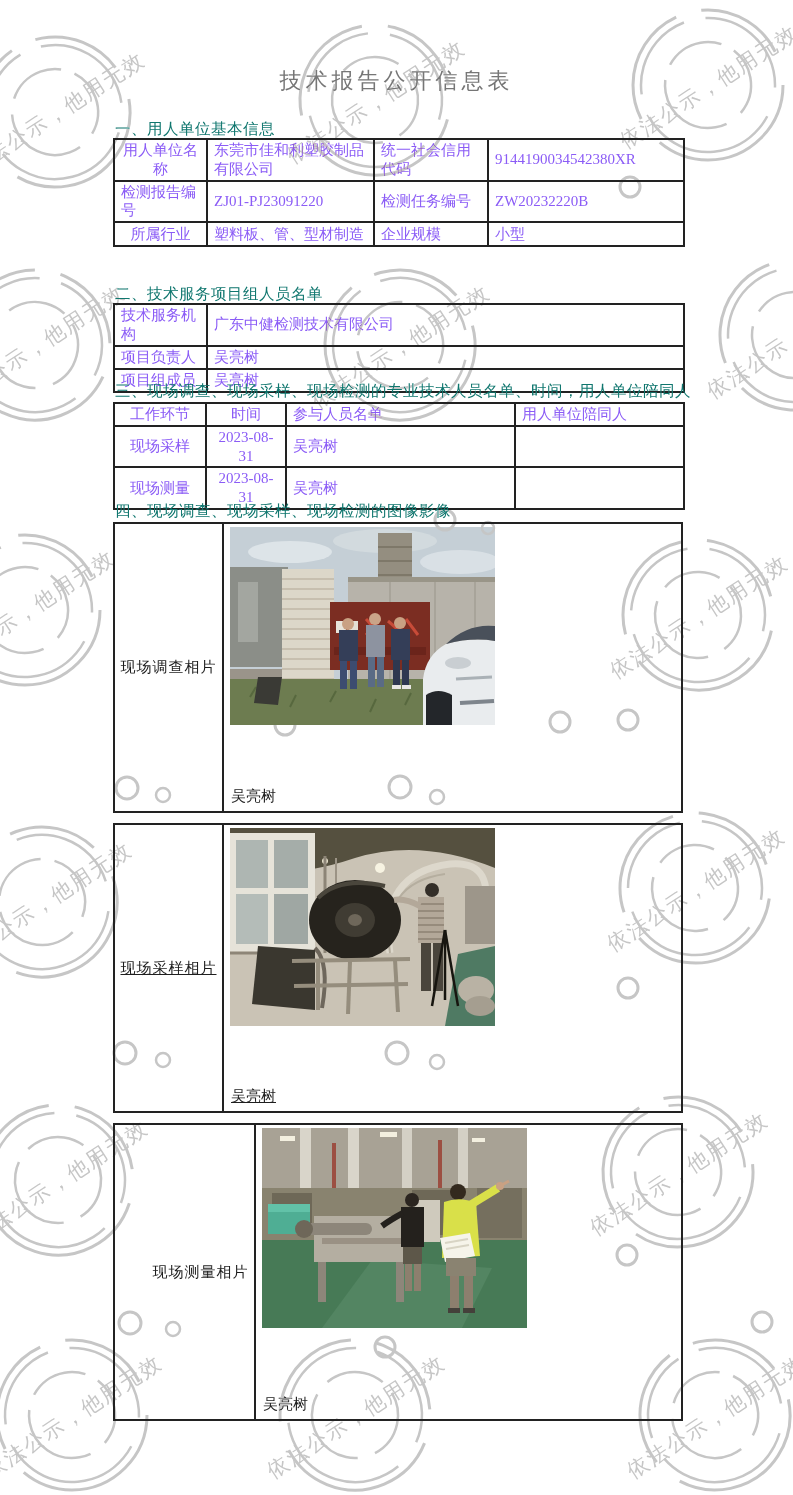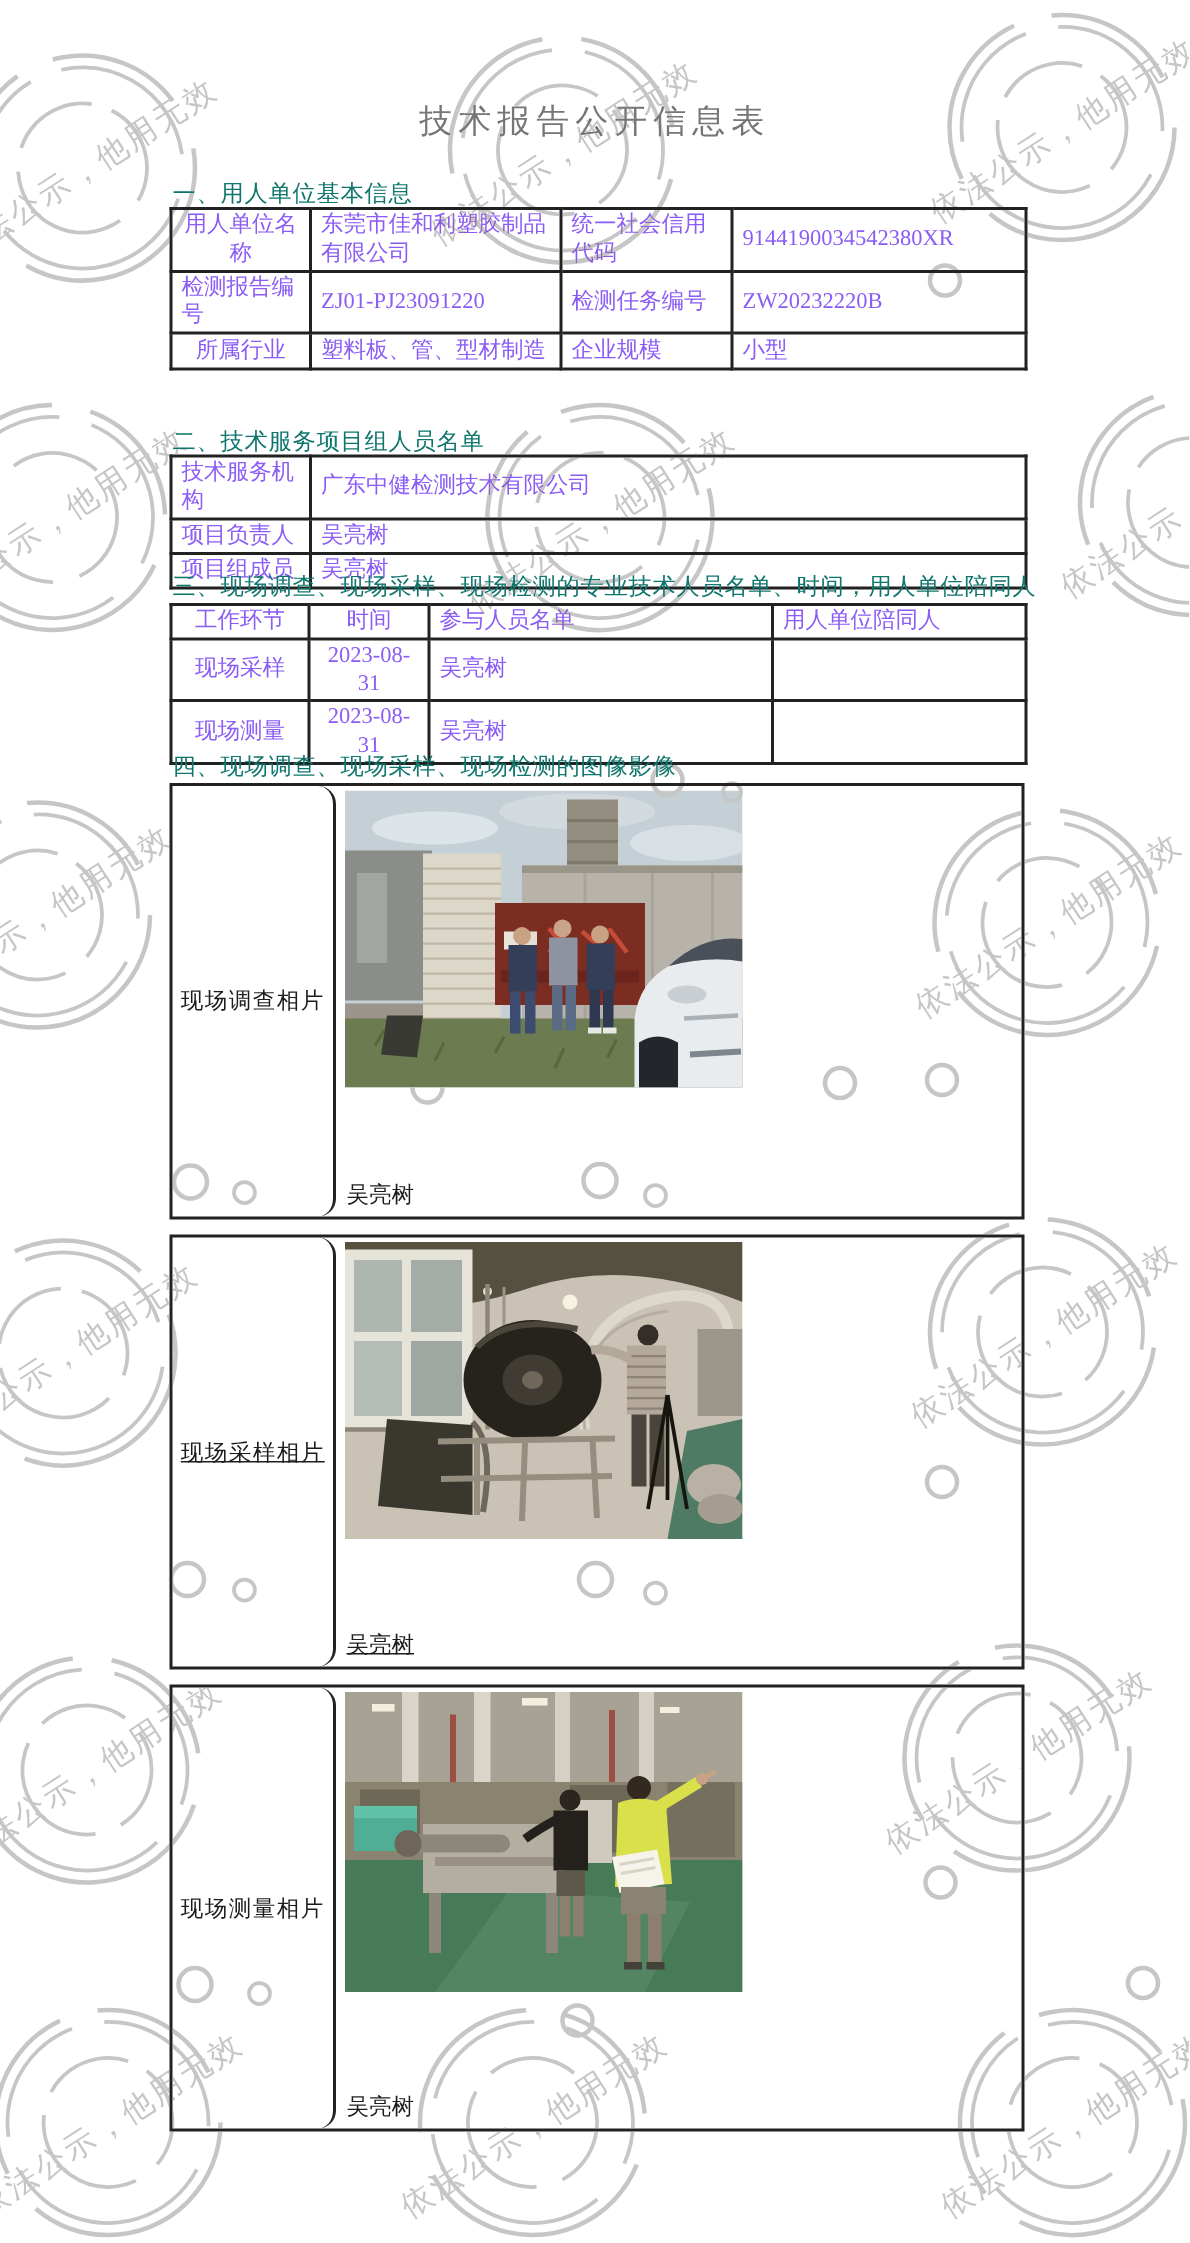--- a/index.html
+++ b/index.html
@@ -42,21 +42,20 @@
     border:2px solid #222222;
     box-sizing:border-box;
     display:flex;
   }
   .plabel{
     width:107px;flex:0 0 107px;
     border-right:2px solid #222222;
     display:flex;align-items:center;justify-content:center;
     font-size:15px;color:#1c1c1c;
     letter-spacing:1px;
-    border-radius:12px;
   }
   .pcell{
     flex:1;display:flex;flex-direction:column;
     padding:3px 0 0 6px;box-sizing:border-box;
   }
   .photo{display:block;}
   .pcaption{
     margin-top:auto;
     font-size:15px;color:#1c1c1c;
     padding:0 0 5px 1px;
@@ -295,21 +294,21 @@
         <g stroke="#17150f" stroke-width="2.5">
           <line x1="215" y1="102" x2="202" y2="178"></line>
           <line x1="215" y1="102" x2="228" y2="178"></line>
           <line x1="215" y1="102" x2="215" y2="172"></line>
         </g>
       </svg>
       <div class="pcaption">吴亮树</div>
     </div>
   </div>
 
-  <div class="pbox" style="top:1123px;height:298px;">
+  <div class="pbox" style="top:1123px;height:298px;padding-left:32px;">
     <div class="plabel">现场测量相片</div>
     <div class="pcell">
       <svg class="photo" width="265" height="200" viewBox="0 0 265 200">
         <rect width="265" height="200" fill="#a8a295"></rect>
         <rect x="38" y="0" width="11" height="78" fill="#d9d5ca"></rect>
         <rect x="86" y="0" width="11" height="75" fill="#d9d5ca"></rect>
         <rect x="140" y="0" width="10" height="70" fill="#d4d0c5"></rect>
         <rect x="196" y="0" width="10" height="68" fill="#d4d0c5"></rect>
         <rect x="18" y="8" width="15" height="5" fill="#f3efdf"></rect>
         <rect x="118" y="4" width="17" height="5" fill="#f3efdf"></rect>

